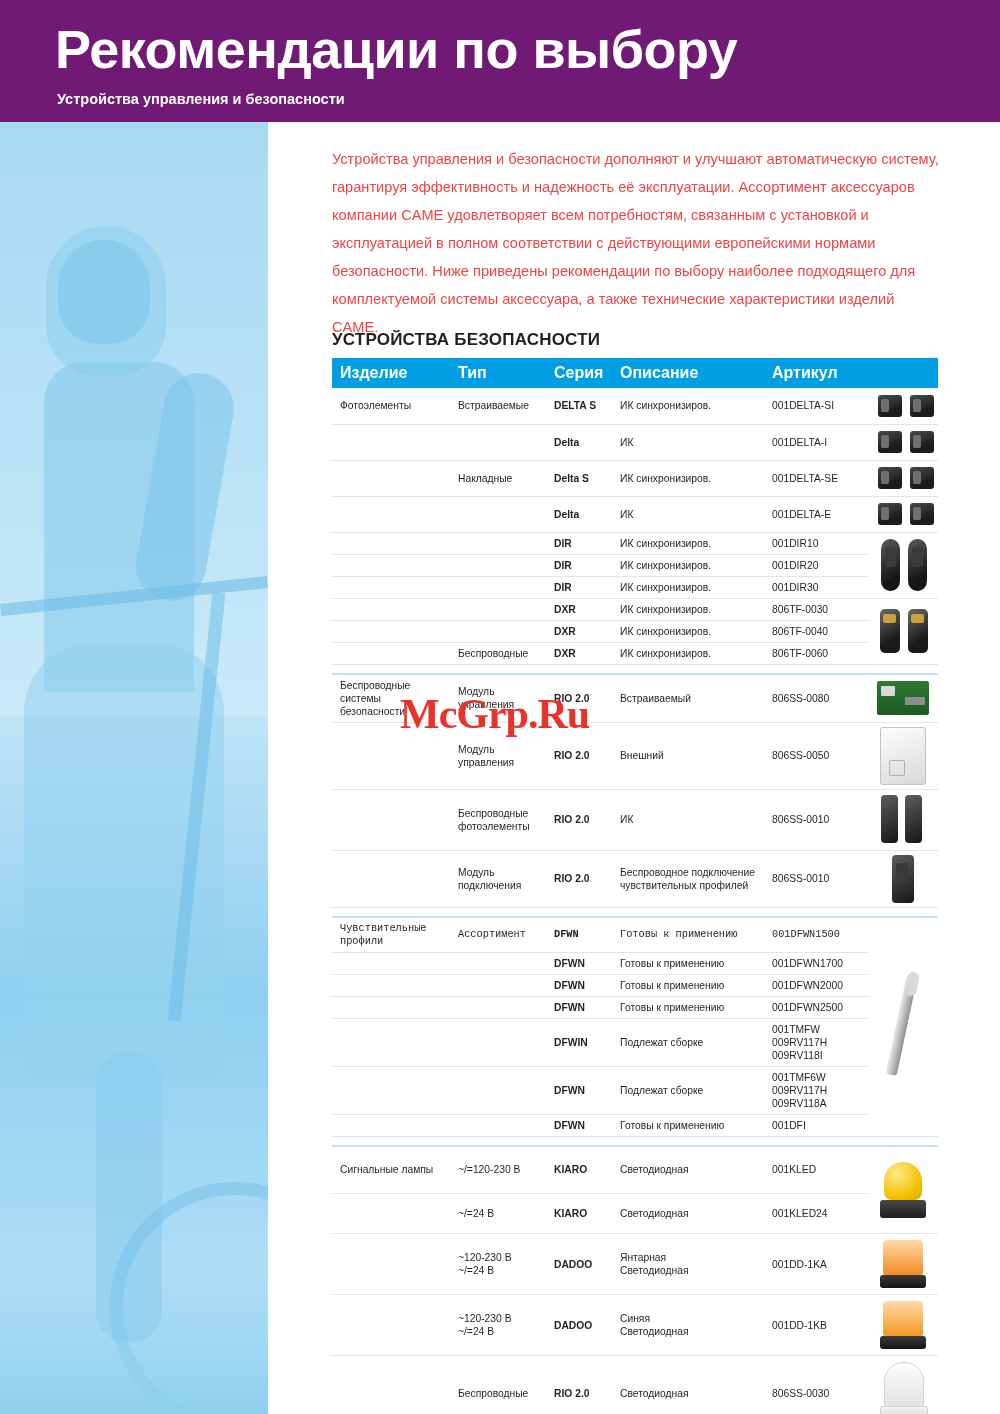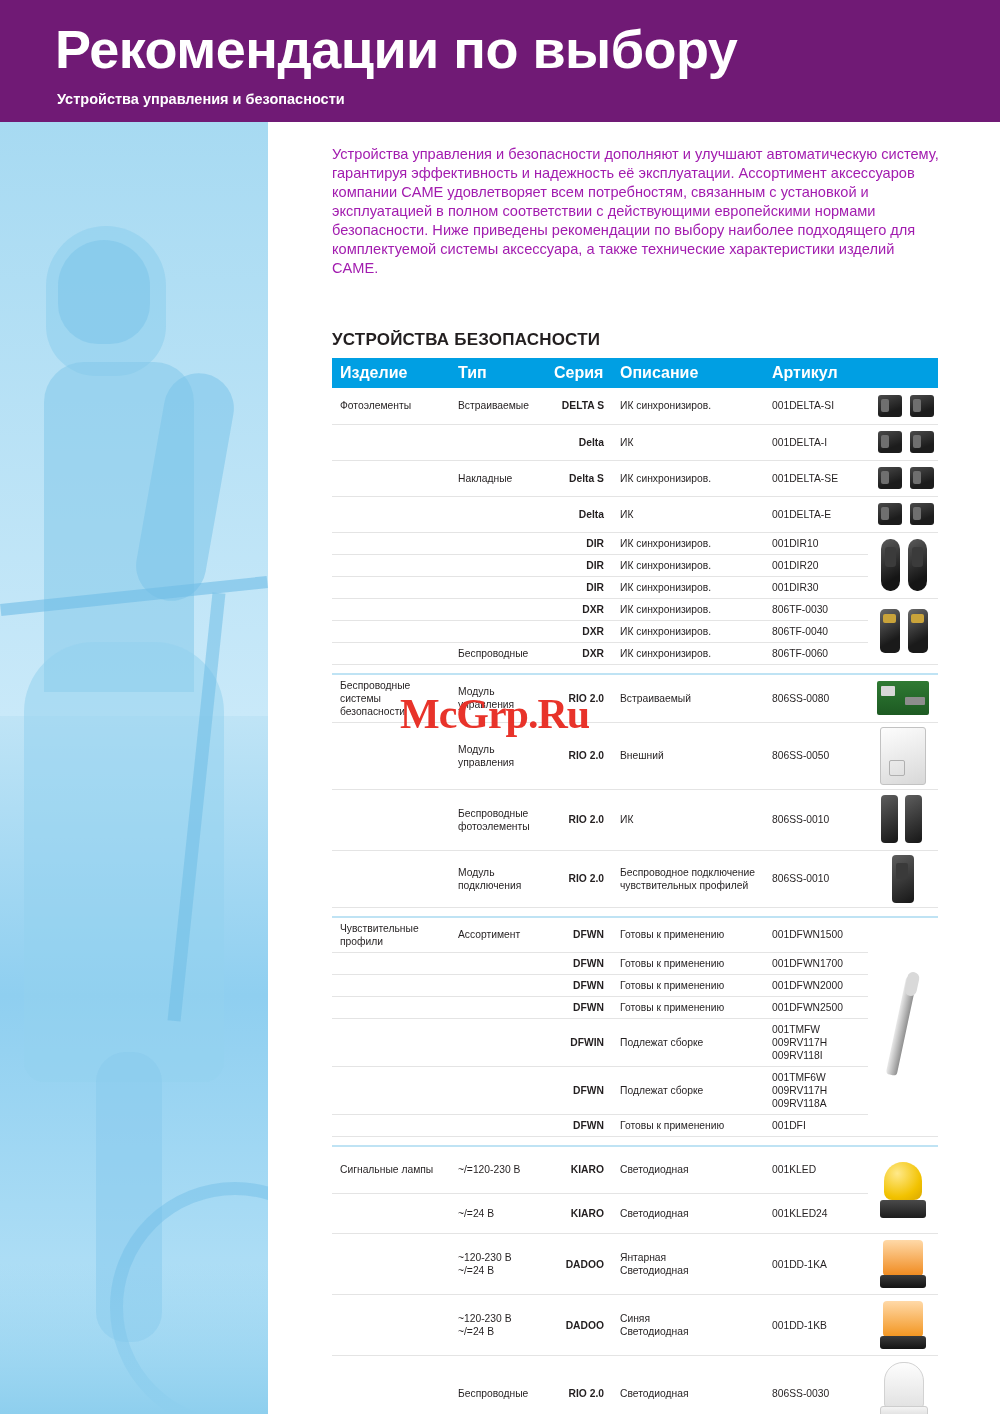--- a/index.html
+++ b/index.html
@@ -73,23 +73,23 @@
   .bike-stem{ position:absolute; left: 190px; top: 470px; width: 13px; height: 430px; background:#6fbde6; opacity:.55; transform: rotate(6deg); }
   .bike-wheel{ position:absolute; left: 110px; top: 1060px; width: 250px; height: 250px; border: 13px solid #6fbde6; border-radius: 50%; opacity:.45; }
   .grass { position:absolute; left:0; bottom:0; width:100%; height: 150px; background: linear-gradient(180deg, rgba(120,200,235,0) 0%, #8ecfee 100%); }
 
   
   .intro {
     position: absolute;
     left: 332px;
     top: 145px;
     width: 610px;
-    color: #a21caf;
+    color: #ef4444;
     font-size: 14.6px;
-    line-height: 19px;
+    line-height: 28px;
     text-align: left;
   }
 
   
   .section-title {
     position: absolute;
     left: 332px;
     top: 330px;
     font-size: 17px;
     font-weight: bold;
@@ -127,21 +127,21 @@
     border-bottom: 1px solid #e4e4e4;
     line-height: 13px;
   }
   col.c0 { width: 118px; }
   col.c1 { width: 96px; }
   col.c2 { width: 66px; }
   col.c3 { width: 152px; }
   col.c4 { width: 104px; }
   col.c5 { width: 70px; }
 
-  td.serie { color: #0092d5; font-weight: bold; text-align: right; }
+  td.serie { color: #0092d5; font-weight: bold; }
   td.prod  { color: #0092d5; }
   tr.group-start td { border-top: 2px solid #bfe3f4; }
   tr.spacer td { height: 9px; border-bottom: none; background: #ffffff; }
   td.img-cell { padding: 0; text-align: center; border-bottom: 1px solid #e4e4e4; }
 
   
   .pic { display:inline-block; vertical-align: middle; }
   .photocell-pair { width: 62px; height: 26px; position: relative; }
   .photocell-pair i {
     position:absolute; top:2px; width:24px; height:22px;
@@ -412,21 +412,21 @@
           <td class="prod"></td>
           <td>Модуль подключения</td>
           <td class="serie">RIO 2.0</td>
           <td>Беспроводное подключение чувствительных профилей</td>
           <td>806SS-0010</td>
           <td class="img-cell"><span class="pic rio-single"></span></td>
         </tr>
         <tr class="spacer">
           <td colspan="6"></td>
         </tr>
-        <tr class="group-start" style="height: 28px;">
+        <tr class="group-start" style="height: 28px; font-family: Liberation Mono, monospace;">
           <td class="prod">Чувствительные профили</td>
           <td>Ассортимент</td>
           <td class="serie">DFWN</td>
           <td>Готовы к применению</td>
           <td>001DFWN1500</td>
           <td class="img-cell" rowspan="7"><span class="pic profile-bar"></span></td>
         </tr>
         <tr>
           <td class="prod"></td>
           <td></td>

